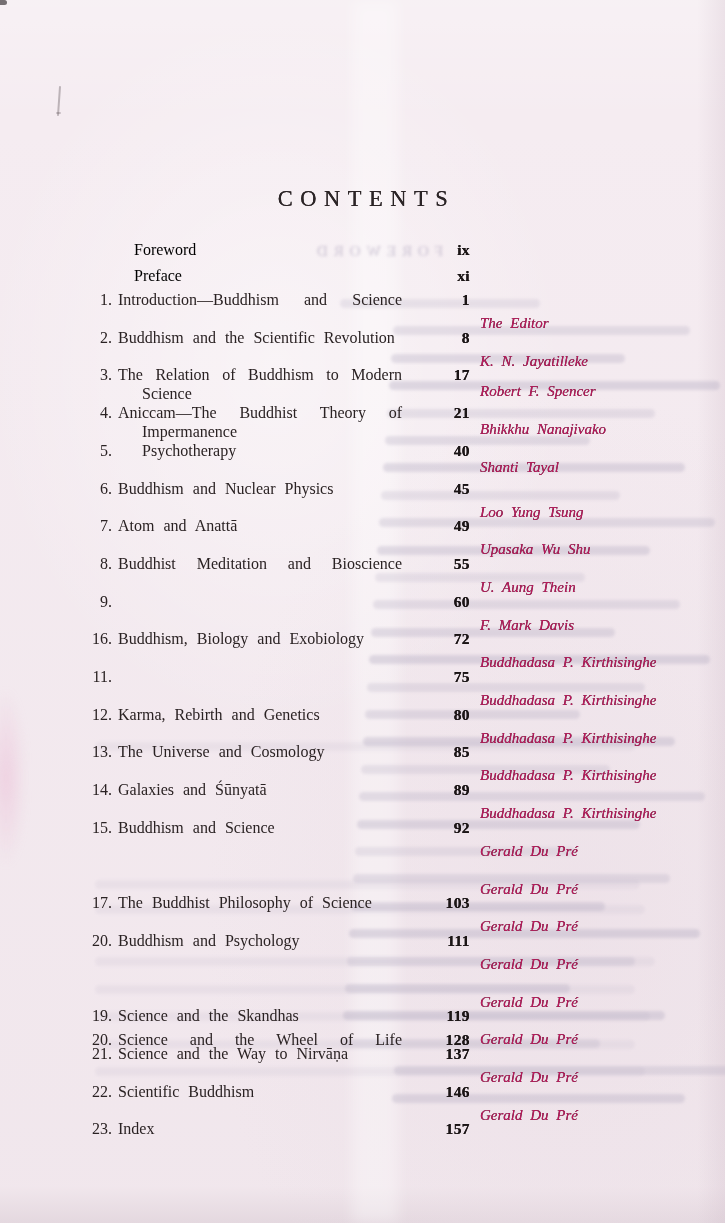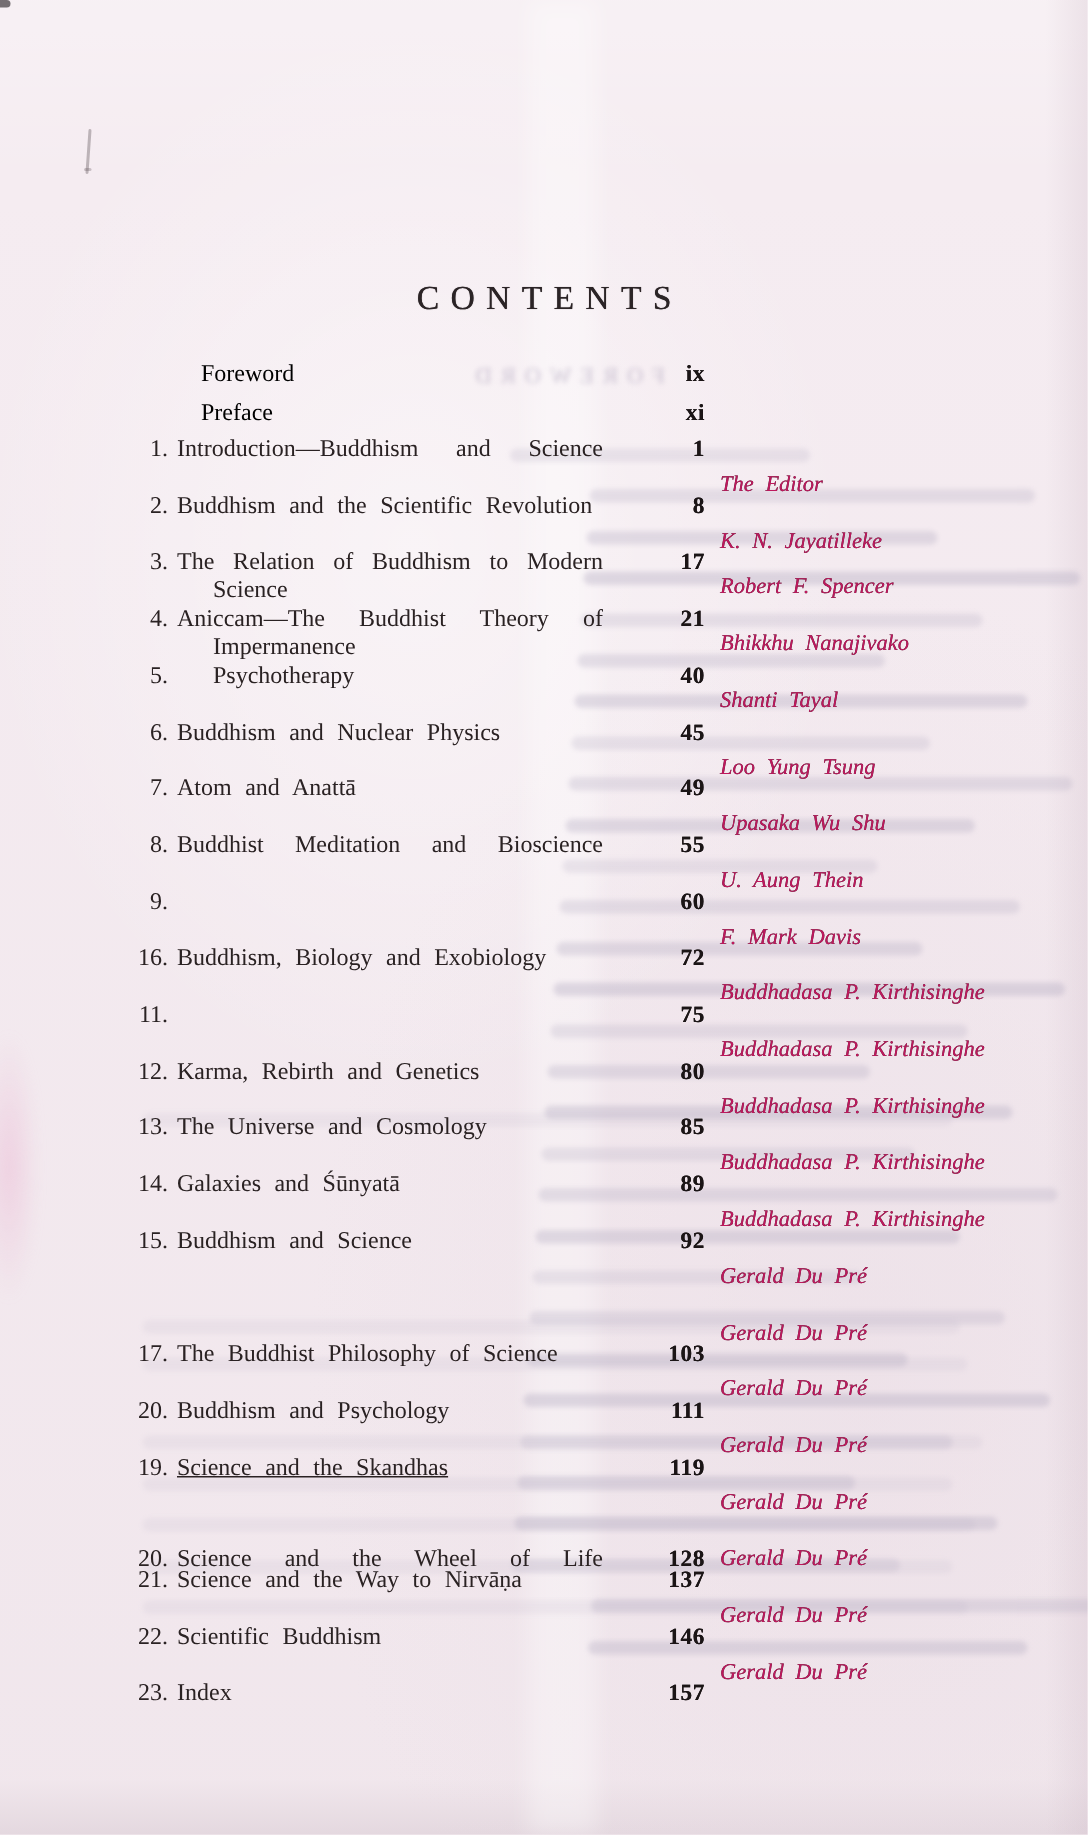--- a/index.html
+++ b/index.html
@@ -210,21 +210,21 @@
       <div class="title">The Buddhist Philosophy of Science</div>
       <span class="pageno">103</span>
     </div>
     <div class="author" style="top: 686px;">Gerald Du Pré</div>
     <div class="row" style="top: 699px;">
       <span class="num">20.</span>
       <div class="title">Buddhism and Psychology</div>
       <span class="pageno">111</span>
     </div>
     <div class="author" style="top: 724px;">Gerald Du Pré</div>
-    <div class="row" style="top: 737px; text-decoration: underline;">
+    <div class="row" style="top: 774px;">
       <span class="num">19.</span>
       <div class="title">Science and the Skandhas</div>
       <span class="pageno">119</span>
     </div>
     <div class="author" style="top: 762px;">Gerald Du Pré</div>
     <div class="row" style="top: 774px; margin-top: 24px;">
       <span class="num">20.</span>
       <div class="title stretch">Science and the Wheel of Life</div>
       <span class="pageno">128</span>
     </div>

